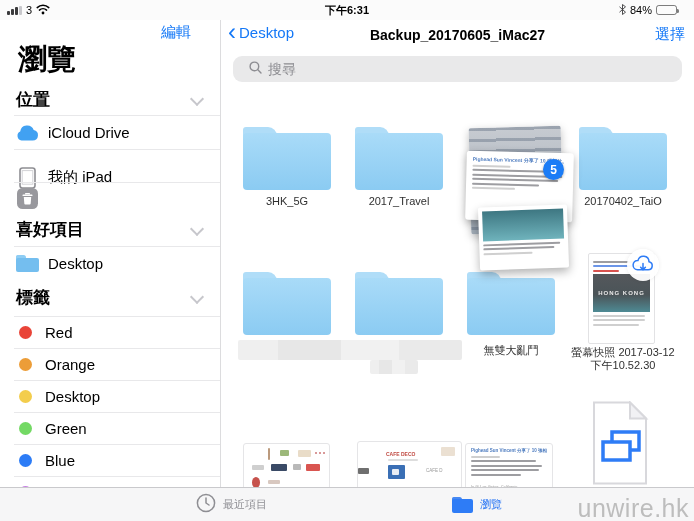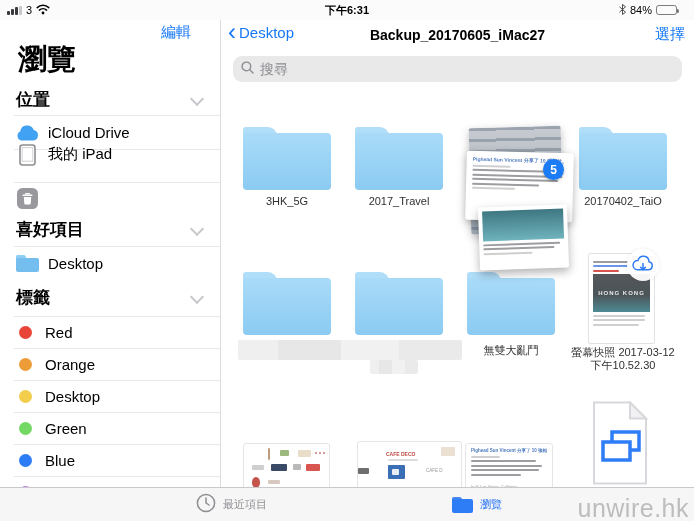--- a/index.html
+++ b/index.html
@@ -38,21 +38,21 @@
   .mfldr .b{position:absolute;top:2.5px;left:0;right:0;bottom:0;border-radius:2px;}
   .mfldr.lblue .t{background:#8ecdf4}.mfldr.lblue .b{background:#74beef}
   .mfldr.blue .t{background:#4688f3}.mfldr.blue .b{background:#2e7cf6}
   
   .main{position:absolute;left:221px;top:20px;width:473px;height:467px;overflow:hidden;background:#fff;}
   .navbar{position:absolute;left:0;top:0;width:473px;height:30px;}
   .back{position:absolute;left:7px;top:2px;display:flex;align-items:center;color:#1478f7;font-size:15px;background:none;border:none;padding:0;cursor:pointer;font-family:inherit;}
   .back .ch{font-size:24px;line-height:20px;margin-right:3px;font-weight:400;}
   .nav-title{position:absolute;left:0;right:0;top:0;height:30px;display:flex;align-items:center;justify-content:center;font-size:14px;font-weight:600;}
   .select-btn{position:absolute;right:9px;top:5px;color:#1478f7;font-size:15px;background:none;border:none;padding:0;cursor:pointer;font-family:inherit;}
-  .search-field{position:absolute;left:12px;top:36px;width:449px;height:26px;background:#e9e9ea;border-radius:9px;display:flex;align-items:center;padding:0 8px;box-sizing:border-box;gap:4px;}
+  .search-field{position:absolute;left:12px;top:36px;width:449px;height:26px;background:#e9e9ea;border-radius:9px;display:flex;align-items:center;padding:0 16px;box-sizing:border-box;gap:4px;}
   .search-field input{flex:1;border:none;background:transparent;outline:none;font-size:14px;color:#3a3a3c;font-family:inherit;}
   .search-field input::placeholder{color:#8d8d92;}
   
   .bfldr{position:absolute;width:88px;height:63px;}
   .bfldr .t{position:absolute;top:0;left:0;width:34px;height:13px;background:#b0ddf8;border-radius:3px 9px 0 0;}
   .bfldr .b{position:absolute;top:6px;left:0;width:100%;height:57px;background:linear-gradient(180deg,#a9dbf8,#8bcbf2);border-radius:4px;}
   .glabel{position:absolute;width:110px;text-align:center;font-size:11px;color:#303030;line-height:13px;}
   .redacted{position:absolute;border-radius:2px;background:linear-gradient(90deg,#efefef 0 18%,#e7e7e7 18% 46%,#f1f1f1 46% 72%,#eaeaea 72%);}
   
   .shot-card{position:absolute;left:367px;top:233px;width:67px;height:91px;background:#fff;border:1px solid #e2e2e4;border-radius:2px;box-sizing:border-box;padding:4px 4px;}
@@ -134,21 +134,21 @@
 
     <div class="srow" style="top:96px">
       <span class="ic">
         <svg width="24" height="17" viewBox="0 0 24 17">
             <path d="M6.5 16.5h11.2a5.3 5.3 0 0 0 1-10.5A7 7 0 0 0 5.2 7.6a4.7 4.7 0 0 0 1.3 8.9z" fill="#41a1f2"></path>
           </svg>
       </span>
       <span class="lb">iCloud Drive</span>
     </div>
     <div class="divider" style="top:129px"></div>
-    <div class="srow" style="top:118px">
+    <div class="srow" style="top:141px">
       <span class="ic">
         <svg width="17" height="22" viewBox="0 0 17 22">
             <rect x="1" y="1" width="15" height="20" rx="2.5" fill="#fff" stroke="#8e8e93" stroke-width="1.6"></rect>
             <rect x="3.2" y="3.6" width="10.6" height="13.6" fill="none" stroke="#d2d2d6" stroke-width="1"></rect>
           </svg>
       </span>
       <span class="lb">我的 iPad</span>
     </div>
     <div class="divider" style="top:162px"></div>
     <div class="srow" style="top:162px">

